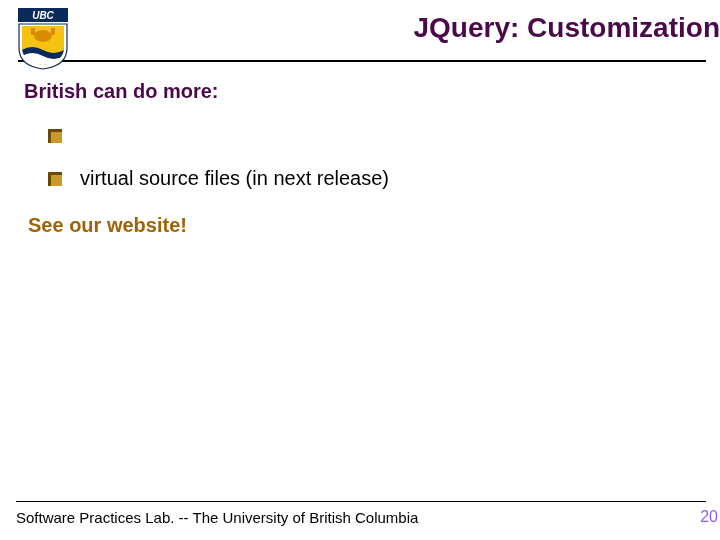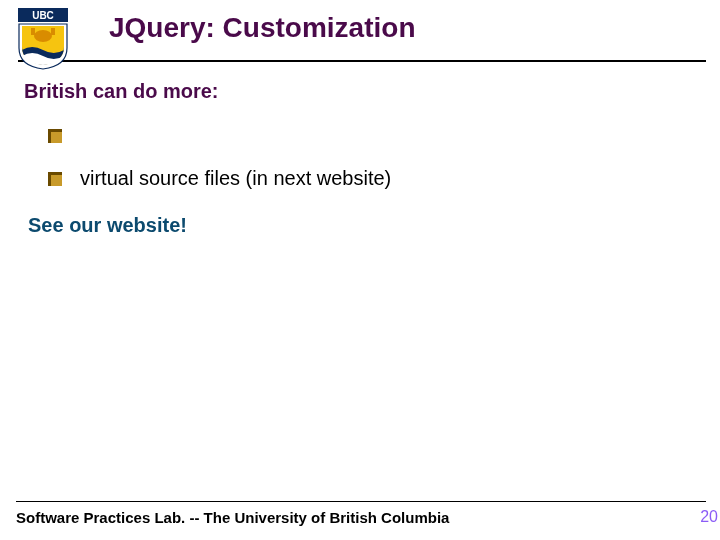--- a/index.html
+++ b/index.html
@@ -13,26 +13,27 @@
     overflow: hidden;
   }
   .header {
     display: flex;
     align-items: flex-start;
     padding: 8px 0 0 18px;
   }
   .logo {
     width: 50px;
     height: 52px;
-    margin-right: 1px;
+    margin-right: 18px;
     flex-shrink: 0;
+    font-style: italic;
   }
   .title-wrap {
     flex: 1;
-    text-align: left;
+    text-align: right;
   }
   .title {
     font-size: 28px;
     font-weight: bold;
     color: #4a0a4a;
     margin: 4px 0 6px 40px;
   }
   .hr-top {
     border: none;
     border-top: 2.5px solid #000;
@@ -58,21 +59,21 @@
   }
   .bullet-icon {
     width: 14px;
     height: 14px;
     margin-right: 18px;
     flex-shrink: 0;
   }
   .see {
     font-size: 20px;
     font-weight: bold;
-    color: #0c4a6e;
+    color: #a16207;
     margin: 10px 0 0 28px;
   }
   .footer {
     position: absolute;
     left: 0;
     right: 0;
     bottom: 14px;
   }
   .hr-bottom {
     border: none;
@@ -80,21 +81,21 @@
     margin: 0 14px 6px 16px;
   }
   .footer-row {
     display: flex;
     justify-content: space-between;
     align-items: flex-end;
     padding: 0 2px 0 16px;
   }
   .footer-text {
     font-size: 15px;
-    font-weight: bold;
+    font-weight: normal;
     color: #000;
   }
   .page-num {
     font-size: 16px;
     color: #8b5cf6;
   }
 </style>
 </head>
 <body>
 
@@ -125,21 +126,21 @@
     <svg class="bullet-icon" viewBox="0 0 14 14">
         <rect x="0" y="0" width="14" height="14" fill="#6a4a00"></rect>
         <rect x="3" y="3" width="11" height="11" fill="#c89a2a"></rect>
       </svg>
   </li>
   <li>
     <svg class="bullet-icon" viewBox="0 0 14 14">
         <rect x="0" y="0" width="14" height="14" fill="#6a4a00"></rect>
         <rect x="3" y="3" width="11" height="11" fill="#c89a2a"></rect>
       </svg>
-    <span>virtual source files (in next website)</span>
+    <span>virtual source files (in next release)</span>
   </li>
 </ul>
 
 <div class="see">See our website!</div>
 
 <div class="footer">
   <hr class="hr-bottom">
   <div class="footer-row">
     <span class="footer-text">Software Practices Lab. -- The University of British Columbia</span>
     <span class="page-num">20</span>

